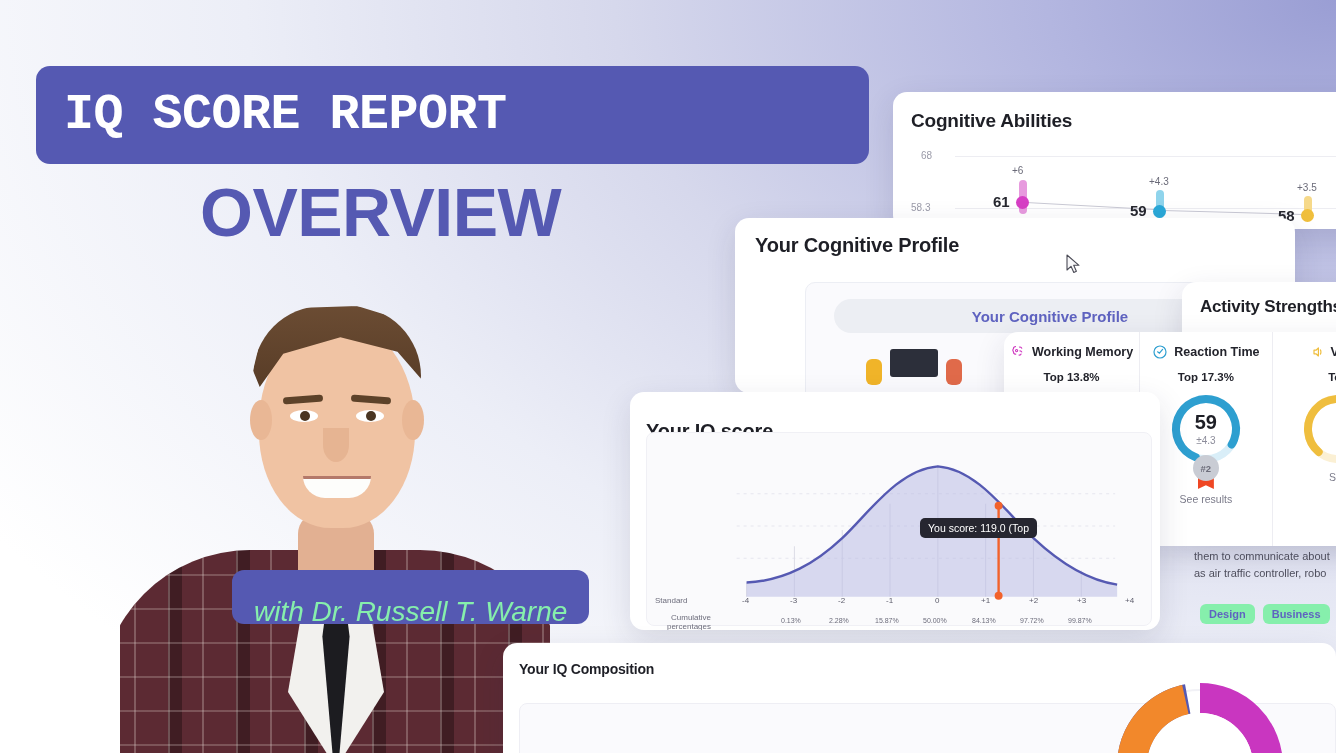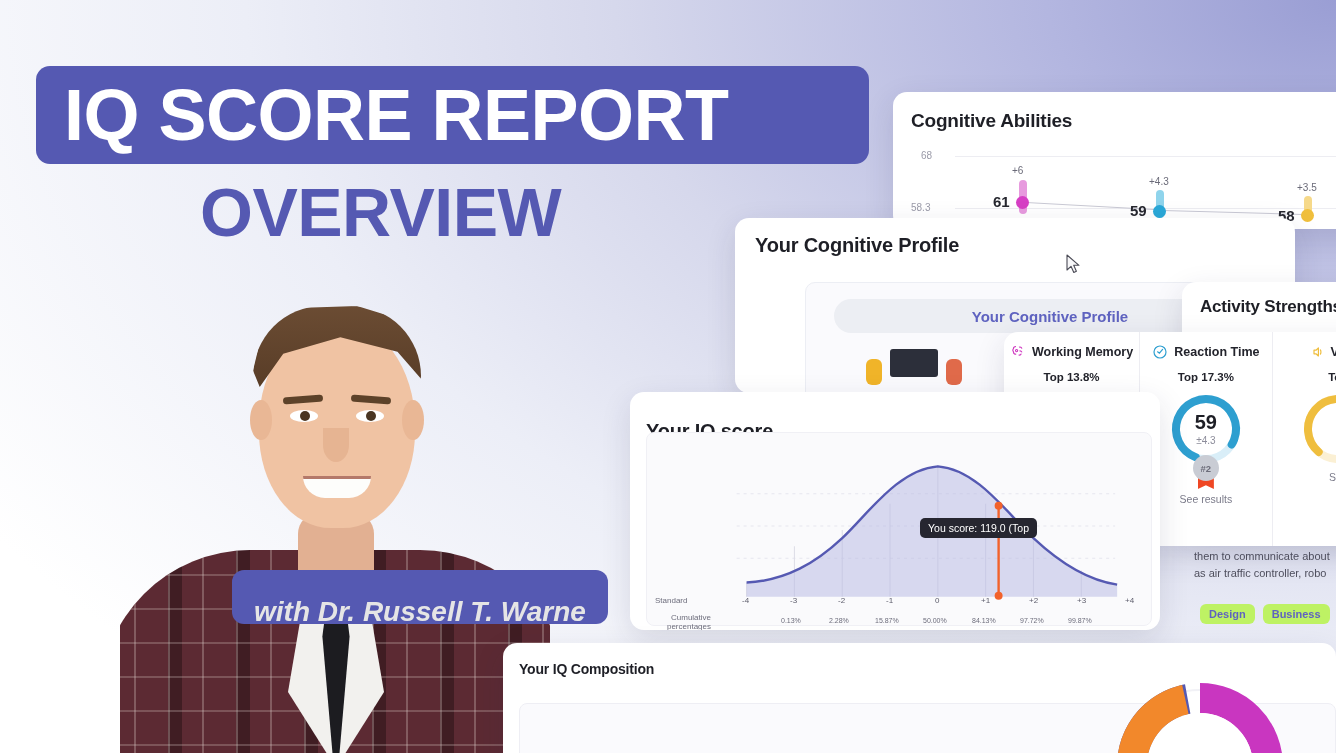--- a/index.html
+++ b/index.html
@@ -14,35 +14,35 @@
   }
   #stage { position:absolute; inset:0; }
 
   
   .title-bar{
     position:absolute; left:36px; top:66px; width:833px; height:98px;
     background:#5559b2; border-radius:14px;
     display:flex; align-items:center; padding-left:28px;
   }
   .title-bar .t{
-    font-size:72px; font-weight:700; color:#ffffff; letter-spacing:-0.5px;
-    line-height:1; white-space:nowrap;
+    font-size:50px; font-weight:700; color:#ffffff; letter-spacing:-0.5px;
+    line-height:1; white-space:nowrap;font-family:Liberation Mono, monospace;
   }
   .subtitle{
     position:absolute; left:200px; top:178px; width:600px;
     font-size:68px; font-weight:700; color:#5559b2; letter-spacing:-0.5px;
     line-height:1; white-space:nowrap;
   }
   .presenter{
     position:absolute; left:232px; top:570px; height:54px;
     background:#5559b2; border-radius:12px;
     display:flex; align-items:center; padding:0 22px;
   }
   .presenter .p{
-    font-size:28px; font-style:italic; font-weight:700; color:#e5e5e5; white-space:nowrap;margin-top:29px;
+    font-size:28px; font-style:italic; font-weight:400; color:#86efac; white-space:nowrap;margin-top:29px;
   }
 
   
   .photo { position:absolute; left:120px; top:250px; width:430px; height:503px; overflow:hidden; }
   .ph-shoulders{
     position:absolute; left:-20px; top:300px; width:470px; height:230px;
     background:#5c2a33; border-radius:150px 150px 0 0;
   }
   .ph-plaid{
     position:absolute; left:-20px; top:300px; width:470px; height:230px;
@@ -162,21 +162,21 @@
   .comp-inner{ position:absolute; left:16px; top:60px; right:0; bottom:0;
                background:#fafafd; border:1px solid #eeeef4; border-radius:8px; }
   .comp-text{ position:absolute; left:18px; top:28px; font-size:12.5px; color:#444; }
   .donut-wrap{ position:absolute; left:580px; top:-38px; width:200px; height:200px; }
   .donut-label{ position:absolute; inset:0; display:flex; align-items:center; justify-content:center;
                 font-size:18px; font-weight:700; color:#1e1f26; padding-top:6px; }
 
   
   .blurb{ position:absolute; left:1194px; top:548px; width:150px; font-size:11px; color:#50505e; line-height:1.5; }
   .tagrow{ position:absolute; left:1200px; top:604px; display:flex; gap:8px; }
-  .tag{ background:#bef264; border-radius:6px; padding:4px 9px; font-size:11px; color:#5f63c0; font-weight:600; }
+  .tag{ background:#86efac; border-radius:6px; padding:4px 9px; font-size:11px; color:#5f63c0; font-weight:600; }
 
   
   .cursor{ position:absolute; left:1066px; top:254px; width:16px; height:20px; }
 </style>
 </head>
 <body>
 
 <div id="stage">
 
   <div class="photo">

